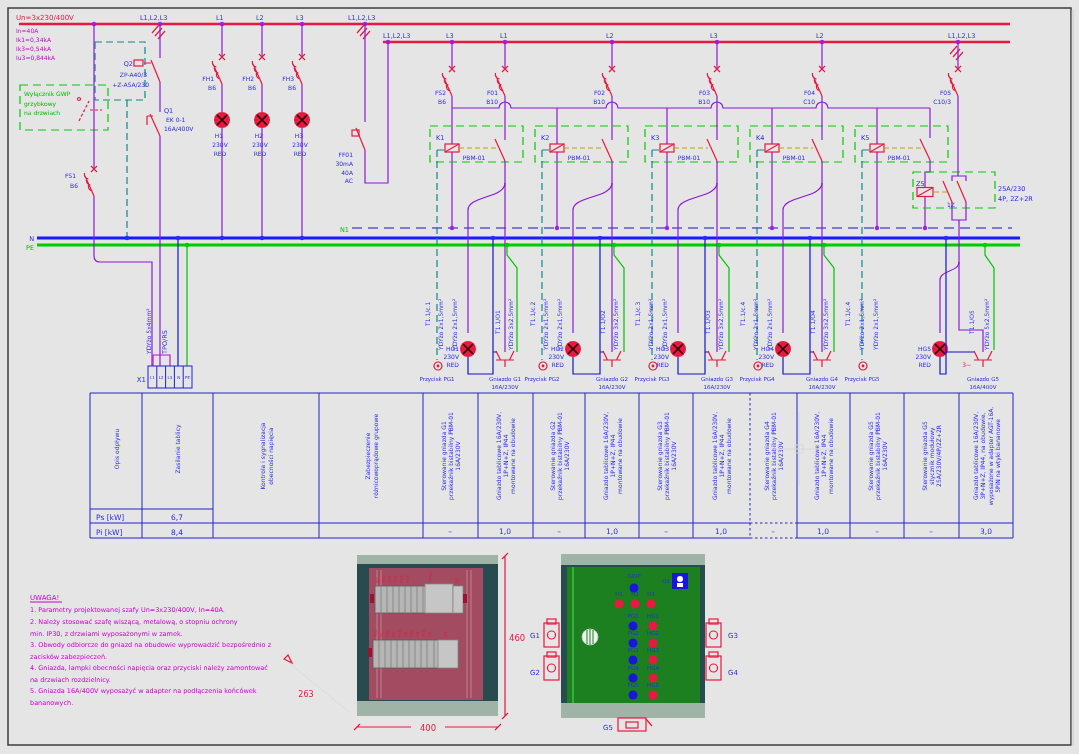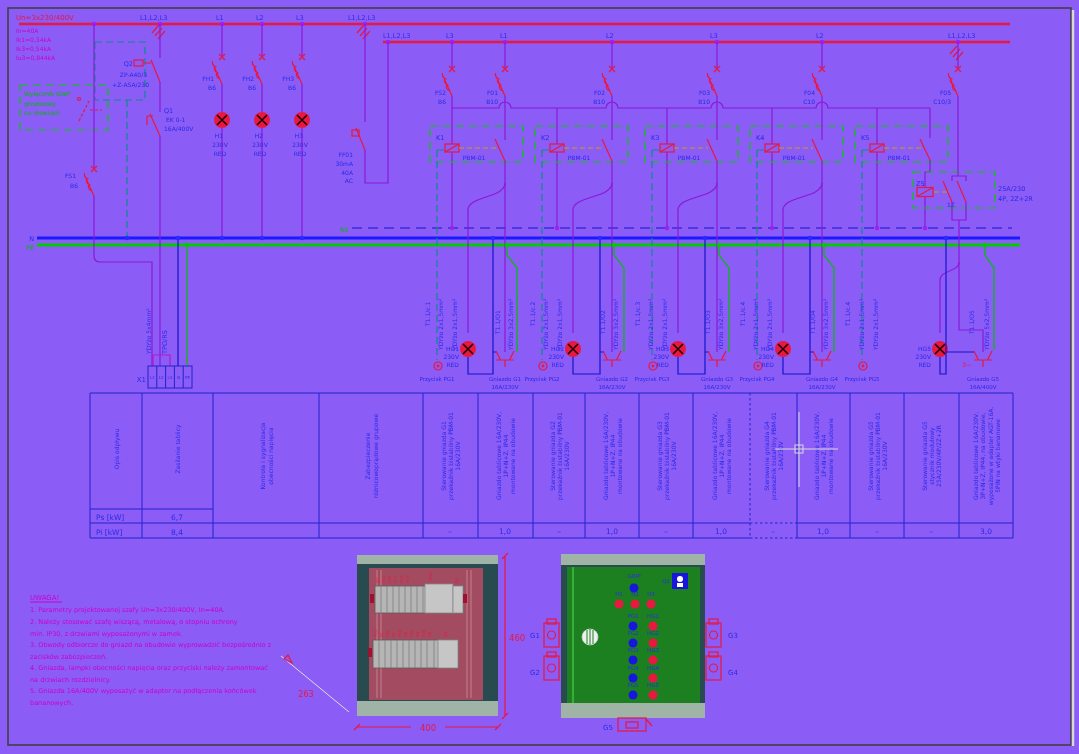--- a/index.html
+++ b/index.html
@@ -1,16 +1,16 @@
 <!DOCTYPE html>
 <html><head>
 <meta charset="utf-8">
 <style>
   html,body{margin:0;padding:0;background:#000;}
-  .stage{position:relative;width:1079px;height:754px;background:#8b5cf6;overflow:hidden;}
+  .stage{position:relative;width:1079px;height:754px;background:#e5e5e5;overflow:hidden;}
   svg{display:block;}
   text{font-family:"DejaVu Sans",sans-serif;}
   
   .wr{stroke:#e81840;fill:none;stroke-width:1.2;}
   .wv{stroke:#8c19d8;fill:none;stroke-width:1.2;}
   .wm{stroke:#b517c9;fill:none;stroke-width:1.2;}
   .wb{stroke:#1414cc;fill:none;stroke-width:1.2;}
   .wbus{stroke-width:2.6;}
   .wt{stroke:#0d8a8a;fill:none;stroke-width:1.2;stroke-dasharray:7 4;}
   .wg{stroke:#00c000;fill:none;stroke-width:1.2;}

